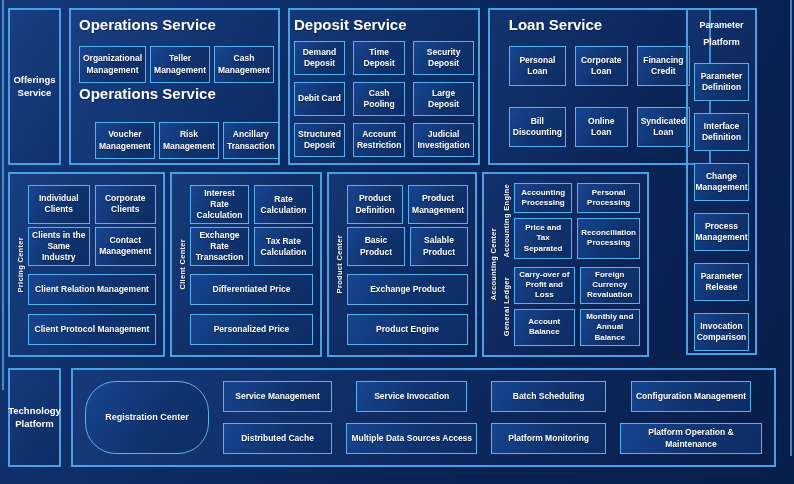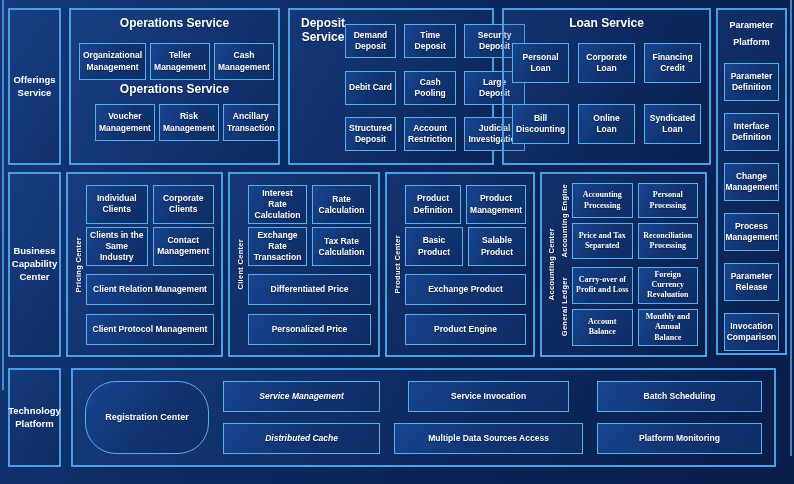--- a/index.html
+++ b/index.html
@@ -22,40 +22,40 @@
     display:flex;align-items:center;justify-content:center;text-align:center;
     font-weight:bold;font-size:9.5px;padding:4px;line-height:1.35;
   }
   .box{
     border:1px solid #57b1ee;box-sizing:border-box;
     background:linear-gradient(125deg,#174590 0%,#10336f 55%,#0d2c64 100%);
     display:flex;align-items:center;justify-content:center;text-align:center;
     font-weight:bold;font-size:8.5px;line-height:1.3;padding:2px 3px;
     text-shadow:0 1px 1px rgba(0,0,0,.4);
   }
-  .section-title{font-weight:bold;font-size:12px;text-align:center;text-shadow:0 1px 1px rgba(0,0,0,.4);}
+  .section-title{font-weight:bold;font-size:15px;text-align:left;text-shadow:0 1px 1px rgba(0,0,0,.4);}
 
   
   .row-top{position:absolute;left:8px;top:8px;width:703px;height:157px;display:flex;gap:8px;}
   .sb-offerings{width:53px;}
   .p-ops{width:211px;display:flex;flex-direction:column;padding:6px 8px;}
   .ops-row{display:flex;gap:4px;}
   .p-ops .box{flex:1;height:37px;}
   .ops-r1{margin-top:13px;}
   .ops-mid{margin-top:2px;}
-  .ops-r2{margin-top:8px;padding-left:16px;}
-  .p-deposit{width:206px;padding:6px 11px;display:flex;flex-direction:row;}
+  .ops-r2{margin-top:20px;padding-left:16px;}
+  .p-deposit{width:206px;padding:6px 4px;display:flex;flex-direction:column;}
   .grid3{display:grid;grid-template-columns:repeat(3,1fr);gap:7px 8px;margin-top:8px;}
   .p-deposit .box{height:34px;}
-  .p-loan{width:248px;padding:6px 8px;display:flex;flex-direction:column;}
+  .p-loan{width:248px;padding:6px 19px;display:flex;flex-direction:column;}
   .loan-grid{display:grid;grid-template-columns:repeat(3,1fr);gap:21px 9px;margin-top:13px;}
   .p-loan .box{height:40px;}
 
   
-  .param-col{position:absolute;left:716px;top:8px;width:71px;height:347px;
+  .param-col{position:absolute;left:686px;top:8px;width:71px;height:347px;
     display:flex;flex-direction:column;align-items:center;padding:5px 6px;}
   .param-title{font-weight:bold;font-size:9px;line-height:1.9;text-align:center;margin-top:2px;}
   .param-col .box{width:100%;height:38px;margin-top:12px;flex:none;}
   .param-col .box:first-of-type{margin-top:5px;}
 
   
   .row-mid{position:absolute;left:8px;top:172px;width:703px;height:185px;display:flex;gap:5px;}
   .sb-business{width:53px;}
   .p-mid{display:flex;padding:4px 5px 4px 3px;}
   .p1{width:157px;}.p2{width:152px;}.p3{width:150px;}.p4{width:167px;}
@@ -64,31 +64,31 @@
   .vlabel{writing-mode:vertical-rl;transform:rotate(180deg);font-weight:bold;font-size:7.5px;
     letter-spacing:.3px;white-space:nowrap;text-shadow:0 1px 1px rgba(0,0,0,.4);}
   .mid-content{flex:1;display:flex;flex-direction:column;padding:7px 2px 6px 0;}
   .pair-row{display:flex;gap:5px;height:40px;margin-bottom:3px;}
   .pair-row .box{flex:1;}
   .wide1{height:31px;margin-top:5px;flex:none;}
   .wide2{height:31px;margin-top:9px;flex:none;}
 
   .acct-groups{flex:1;display:flex;flex-direction:column;gap:8px;padding:5px 2px 5px 0;}
   .acct-group{flex:1;display:flex;}
-  .acct-grid{flex:1;display:grid;grid-template-columns:1fr 1fr;gap:5px;font-family:Liberation Serif, serif;}
+  .acct-grid{flex:1;display:grid;grid-template-columns:1fr 1fr;gap:5px;}
   .acct-grid .box{font-size:8px;}
 
   
   .row-bottom{position:absolute;left:8px;top:368px;width:768px;height:99px;display:flex;gap:10px;}
   .sb-technology{width:53px;}
   .p-bottom{flex:1;display:flex;align-items:stretch;padding:11px 12px;gap:14px;}
   .reg-box{width:124px;flex:none;font-size:9px;border-radius:31px;}
   .bcol{display:flex;flex-direction:column;justify-content:space-between;}
   .bcol .box{height:31px;}
-  .bc1{flex:1;font-style:italic;}.bc2{flex:1.2;}.bc3{flex:1.05;}.bc4{flex:1.3;}
+  .bc1{flex:1;}.bc2{flex:1.2;}.bc3{flex:1.05;}.bc4{flex:1.3;}
   .narrow{width:85%;align-self:center;}
 </style>
 </head>
 <body>
 
 <div class="stage">
   <div class="edge-line edge-left"></div>
   <div class="edge-line edge-right"></div>
 
   <div class="row-top">
@@ -141,21 +141,20 @@
     <div class="param-title">Parameter Platform</div>
     <div class="box">Parameter Definition</div>
     <div class="box">Interface Definition</div>
     <div class="box">Change Management</div>
     <div class="box">Process Management</div>
     <div class="box">Parameter Release</div>
     <div class="box">Invocation Comparison</div>
   </div>
 
   <div class="row-mid">
-    <div class="sidebox sb-business">Business Capability Center</div>
 
     <div class="panel p-mid p1">
       <div class="vstrip">
         <span class="vlabel">Pricing Center</span>
       </div>
       <div class="mid-content">
         <div class="pair-row">
           <div class="box">Individual Clients</div>
           <div class="box">Corporate Clients</div>
         </div>
@@ -249,15 +248,19 @@
       <div class="bcol bc2">
         <div class="box narrow">Service Invocation</div>
         <div class="box">Multiple Data Sources Access</div>
       </div>
 
       <div class="bcol bc3">
         <div class="box">Batch Scheduling</div>
         <div class="box">Platform Monitoring</div>
       </div>
 
+      <div class="bcol bc4">
+        <div class="box narrow">Configuration Management</div>
+        <div class="box">Platform Operation &amp; Maintenance</div>
+      </div>
     </div>
   </div>
 </div>
 
 </body></html>

